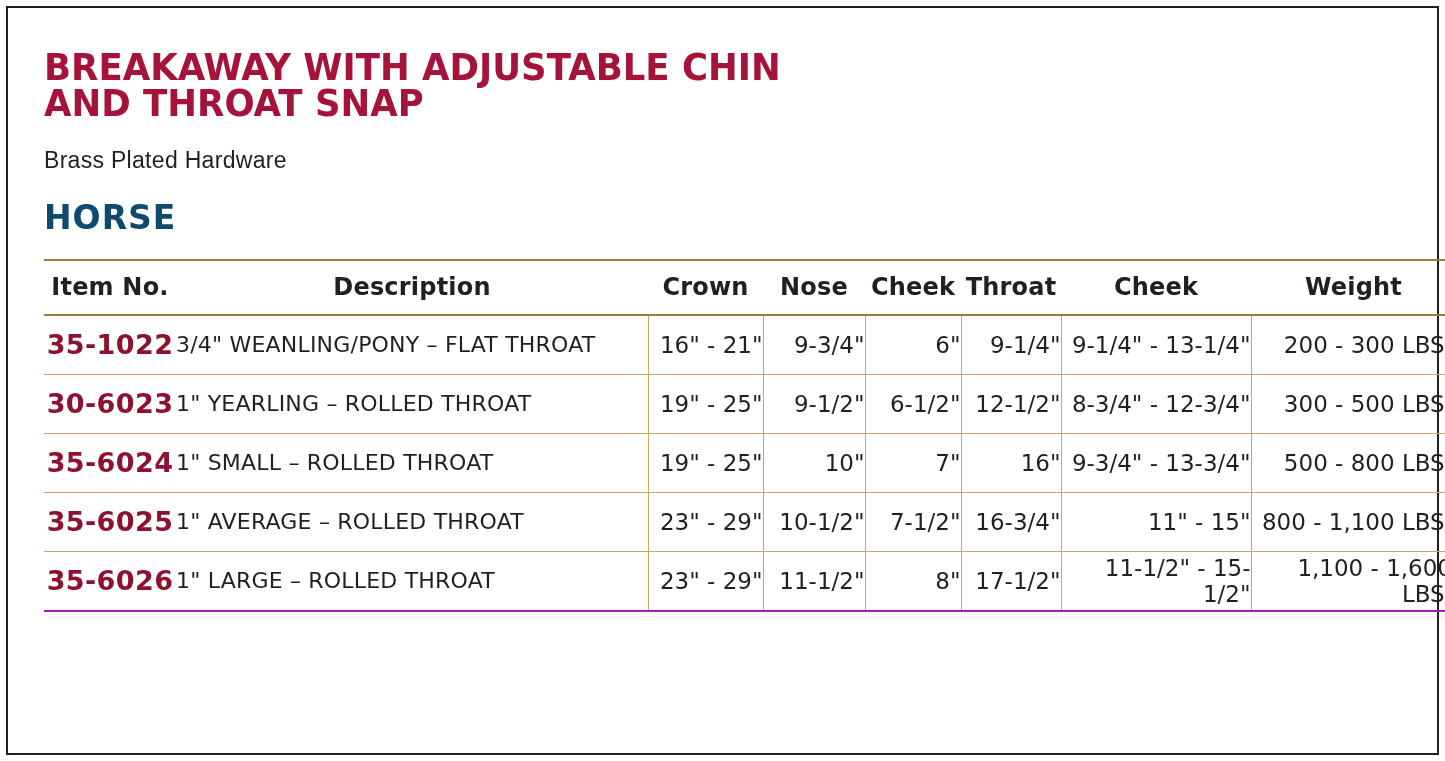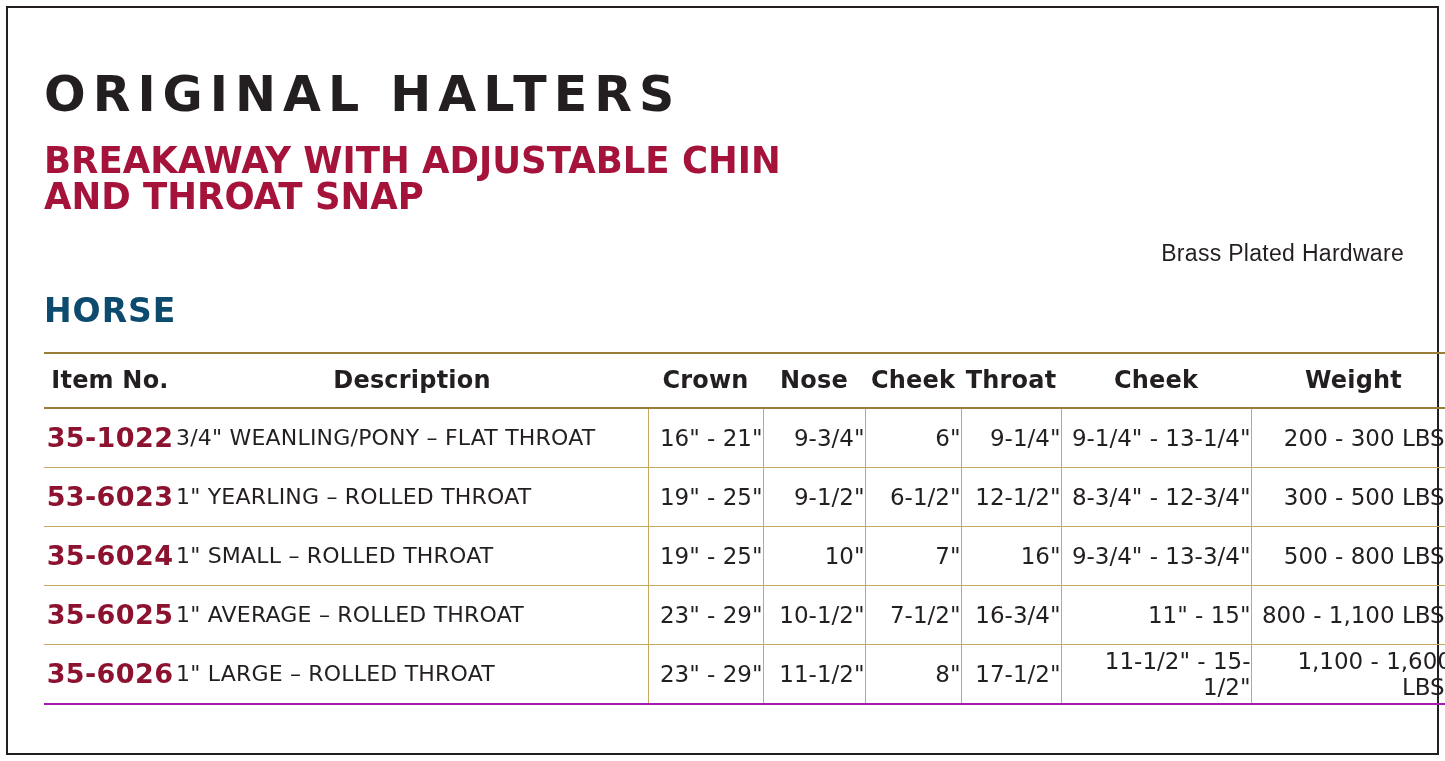--- a/index.html
+++ b/index.html
@@ -63,21 +63,20 @@
     transform: scaleX(0.96);
     transform-origin: left top;
   }
   .hardware {
     font-family: "Liberation Sans", sans-serif;
     font-size: 23px;
     color: #231f20;
     margin: 0;
     padding-top: 24px;
     letter-spacing: 0.3px;
-    text-align: right;
   }
   .section-name {
     font-family: "DejaVu Sans", sans-serif;
     font-weight: bold;
     font-size: 33px;
     color: #0c4a6e;
     margin: 0;
     padding-top: 24px;
     letter-spacing: 1px;
   }
@@ -158,21 +157,20 @@
 </style>
 </head>
 <body>
 
 <div id="page">
   <div id="frame"></div>
 
   <div id="content">
 
 
-    <h1 class="title">ORIGINAL HALTERS</h1>
     <h2 class="subtitle">
       <span>BREAKAWAY WITH ADJUSTABLE CHIN</span><br>
       <span>AND THROAT SNAP</span>
     </h2>
     <p class="hardware">Brass Plated Hardware</p>
     <p class="section-name">HORSE</p>
 
     <table class="spec">
       <thead>
         <tr>
@@ -191,21 +189,21 @@
           <td class="item">35-1022</td>
           <td class="desc">3/4" WEANLING/PONY – FLAT THROAT</td>
           <td class="num">16" - 21"</td>
           <td class="num">9-3/4"</td>
           <td class="num">6"</td>
           <td class="num">9-1/4"</td>
           <td class="num">9-1/4" - 13-1/4"</td>
           <td class="num last">200 - 300 LBS.</td>
         </tr>
         <tr>
-          <td class="item">53-6023</td>
+          <td class="item">30-6023</td>
           <td class="desc">1" YEARLING – ROLLED THROAT</td>
           <td class="num">19" - 25"</td>
           <td class="num">9-1/2"</td>
           <td class="num">6-1/2"</td>
           <td class="num">12-1/2"</td>
           <td class="num">8-3/4" - 12-3/4"</td>
           <td class="num last">300 - 500 LBS.</td>
         </tr>
         <tr>
           <td class="item">35-6024</td>

